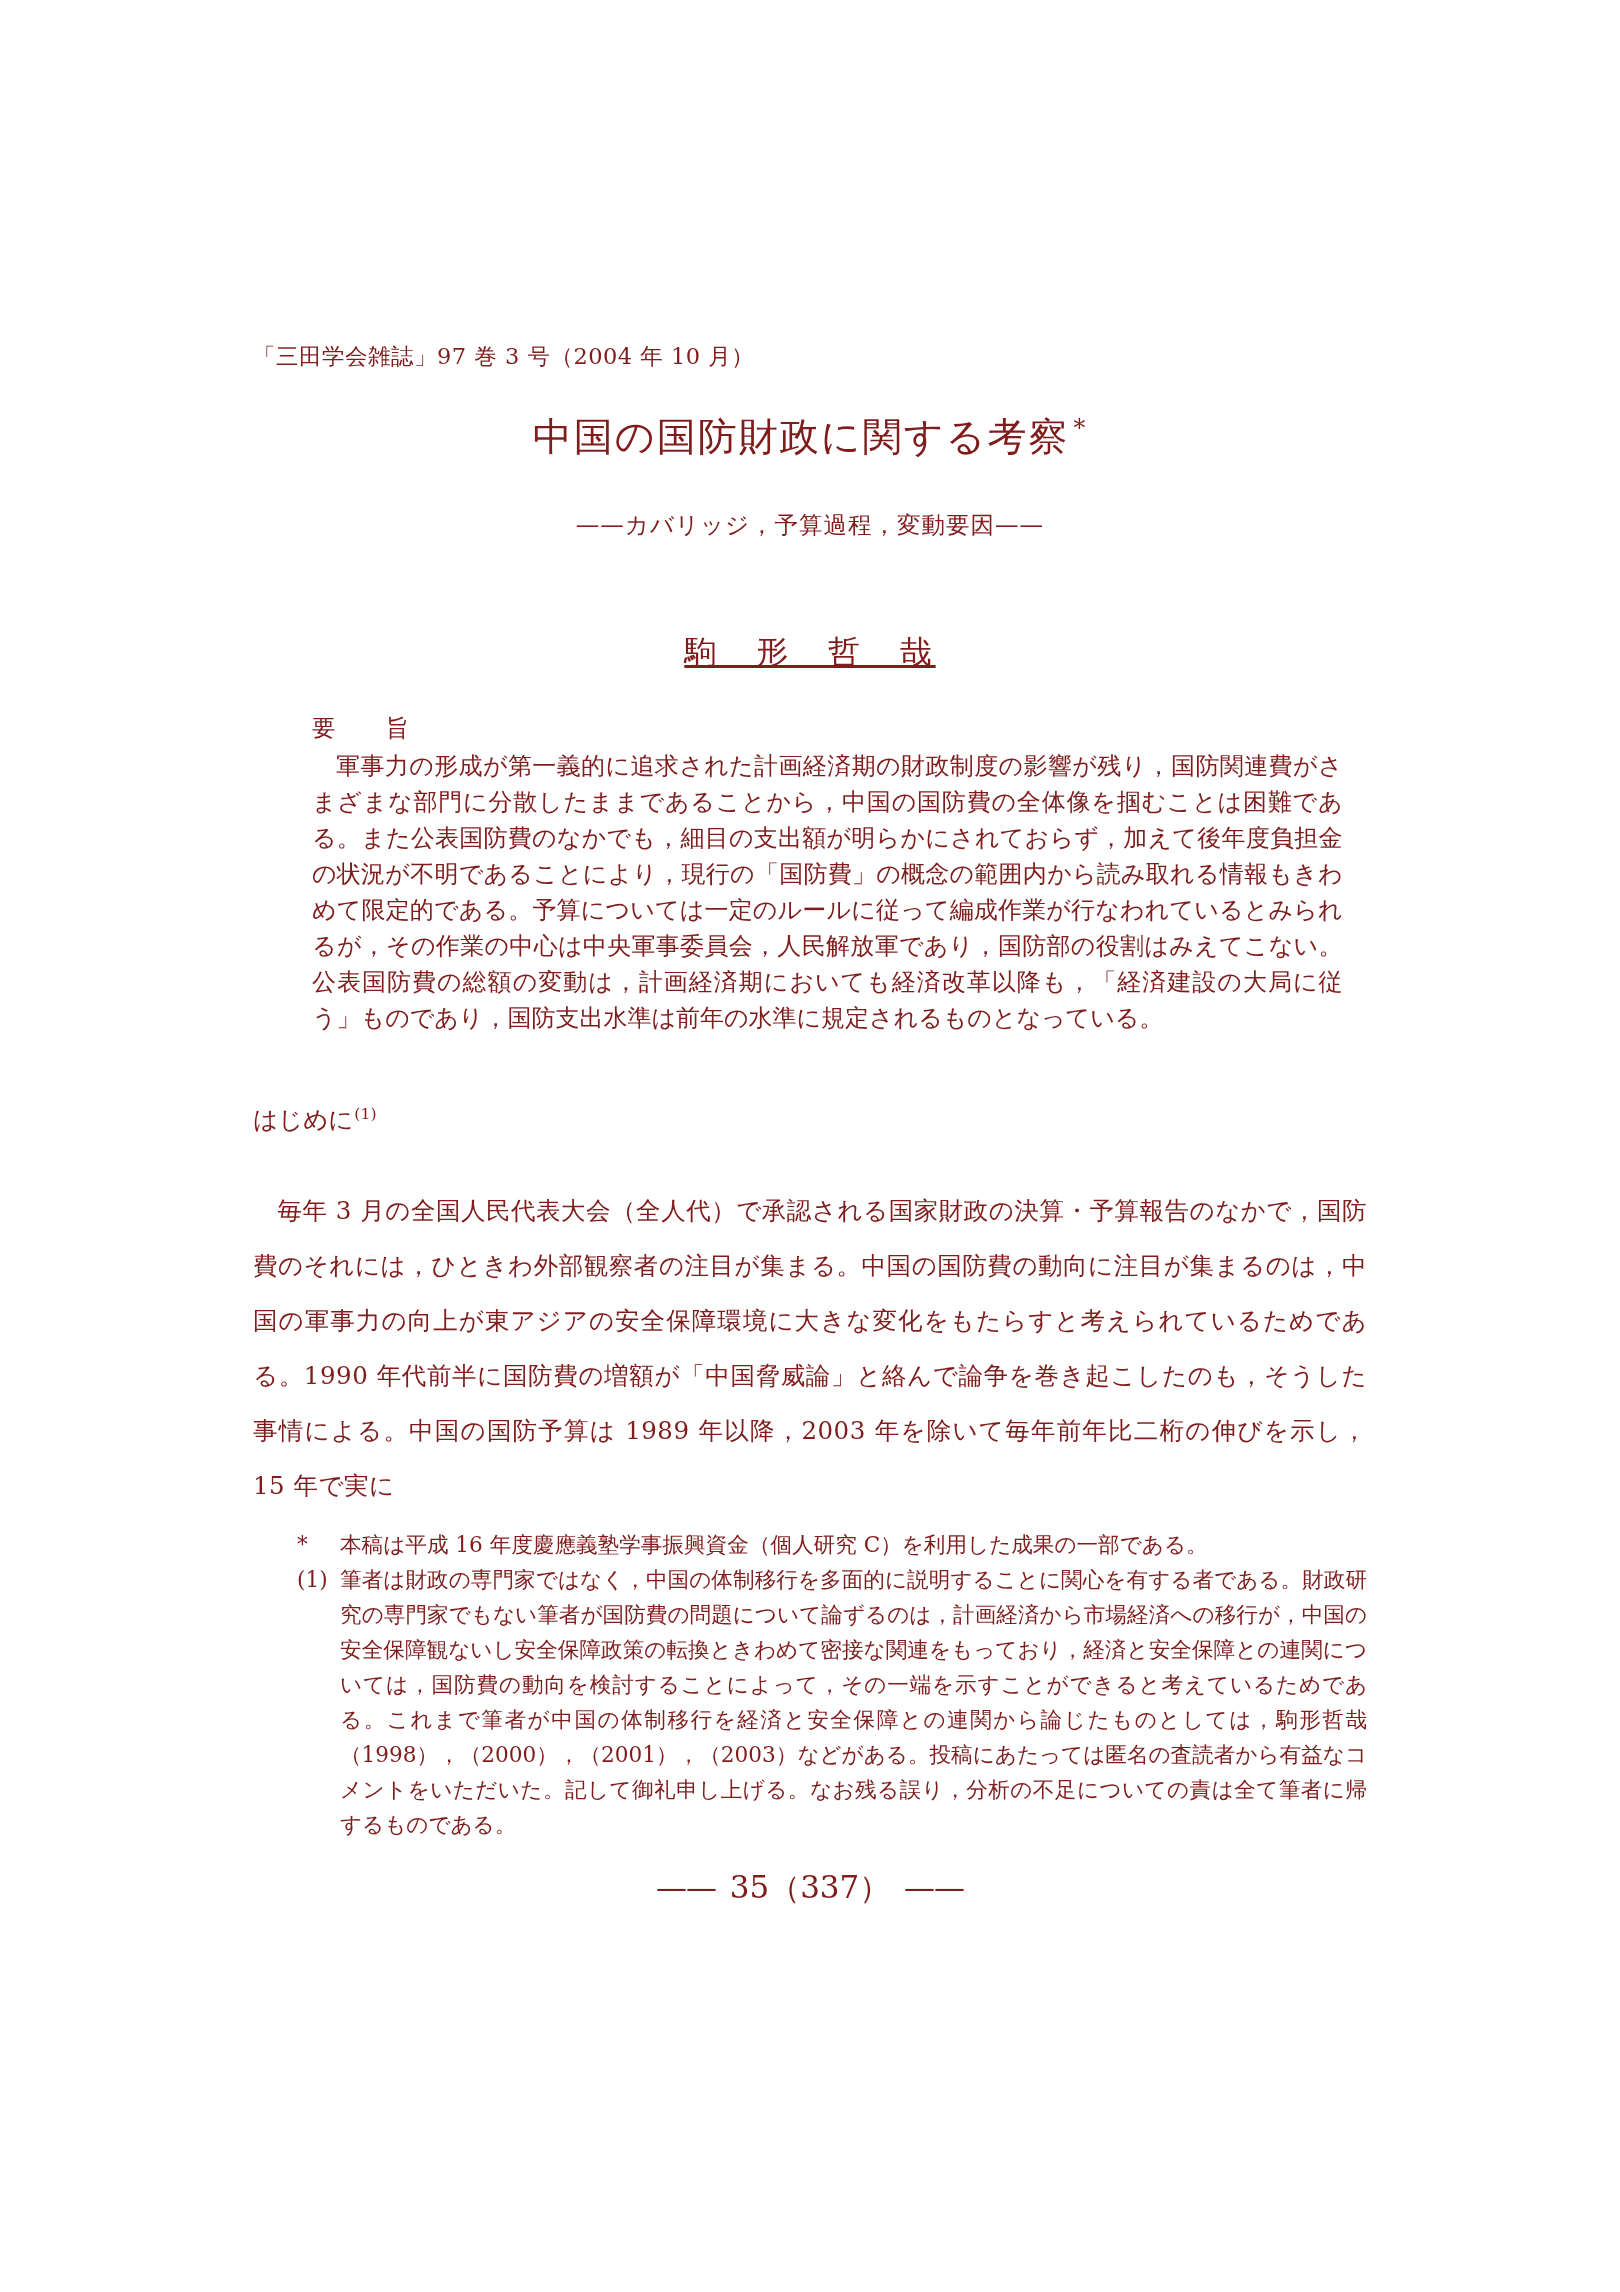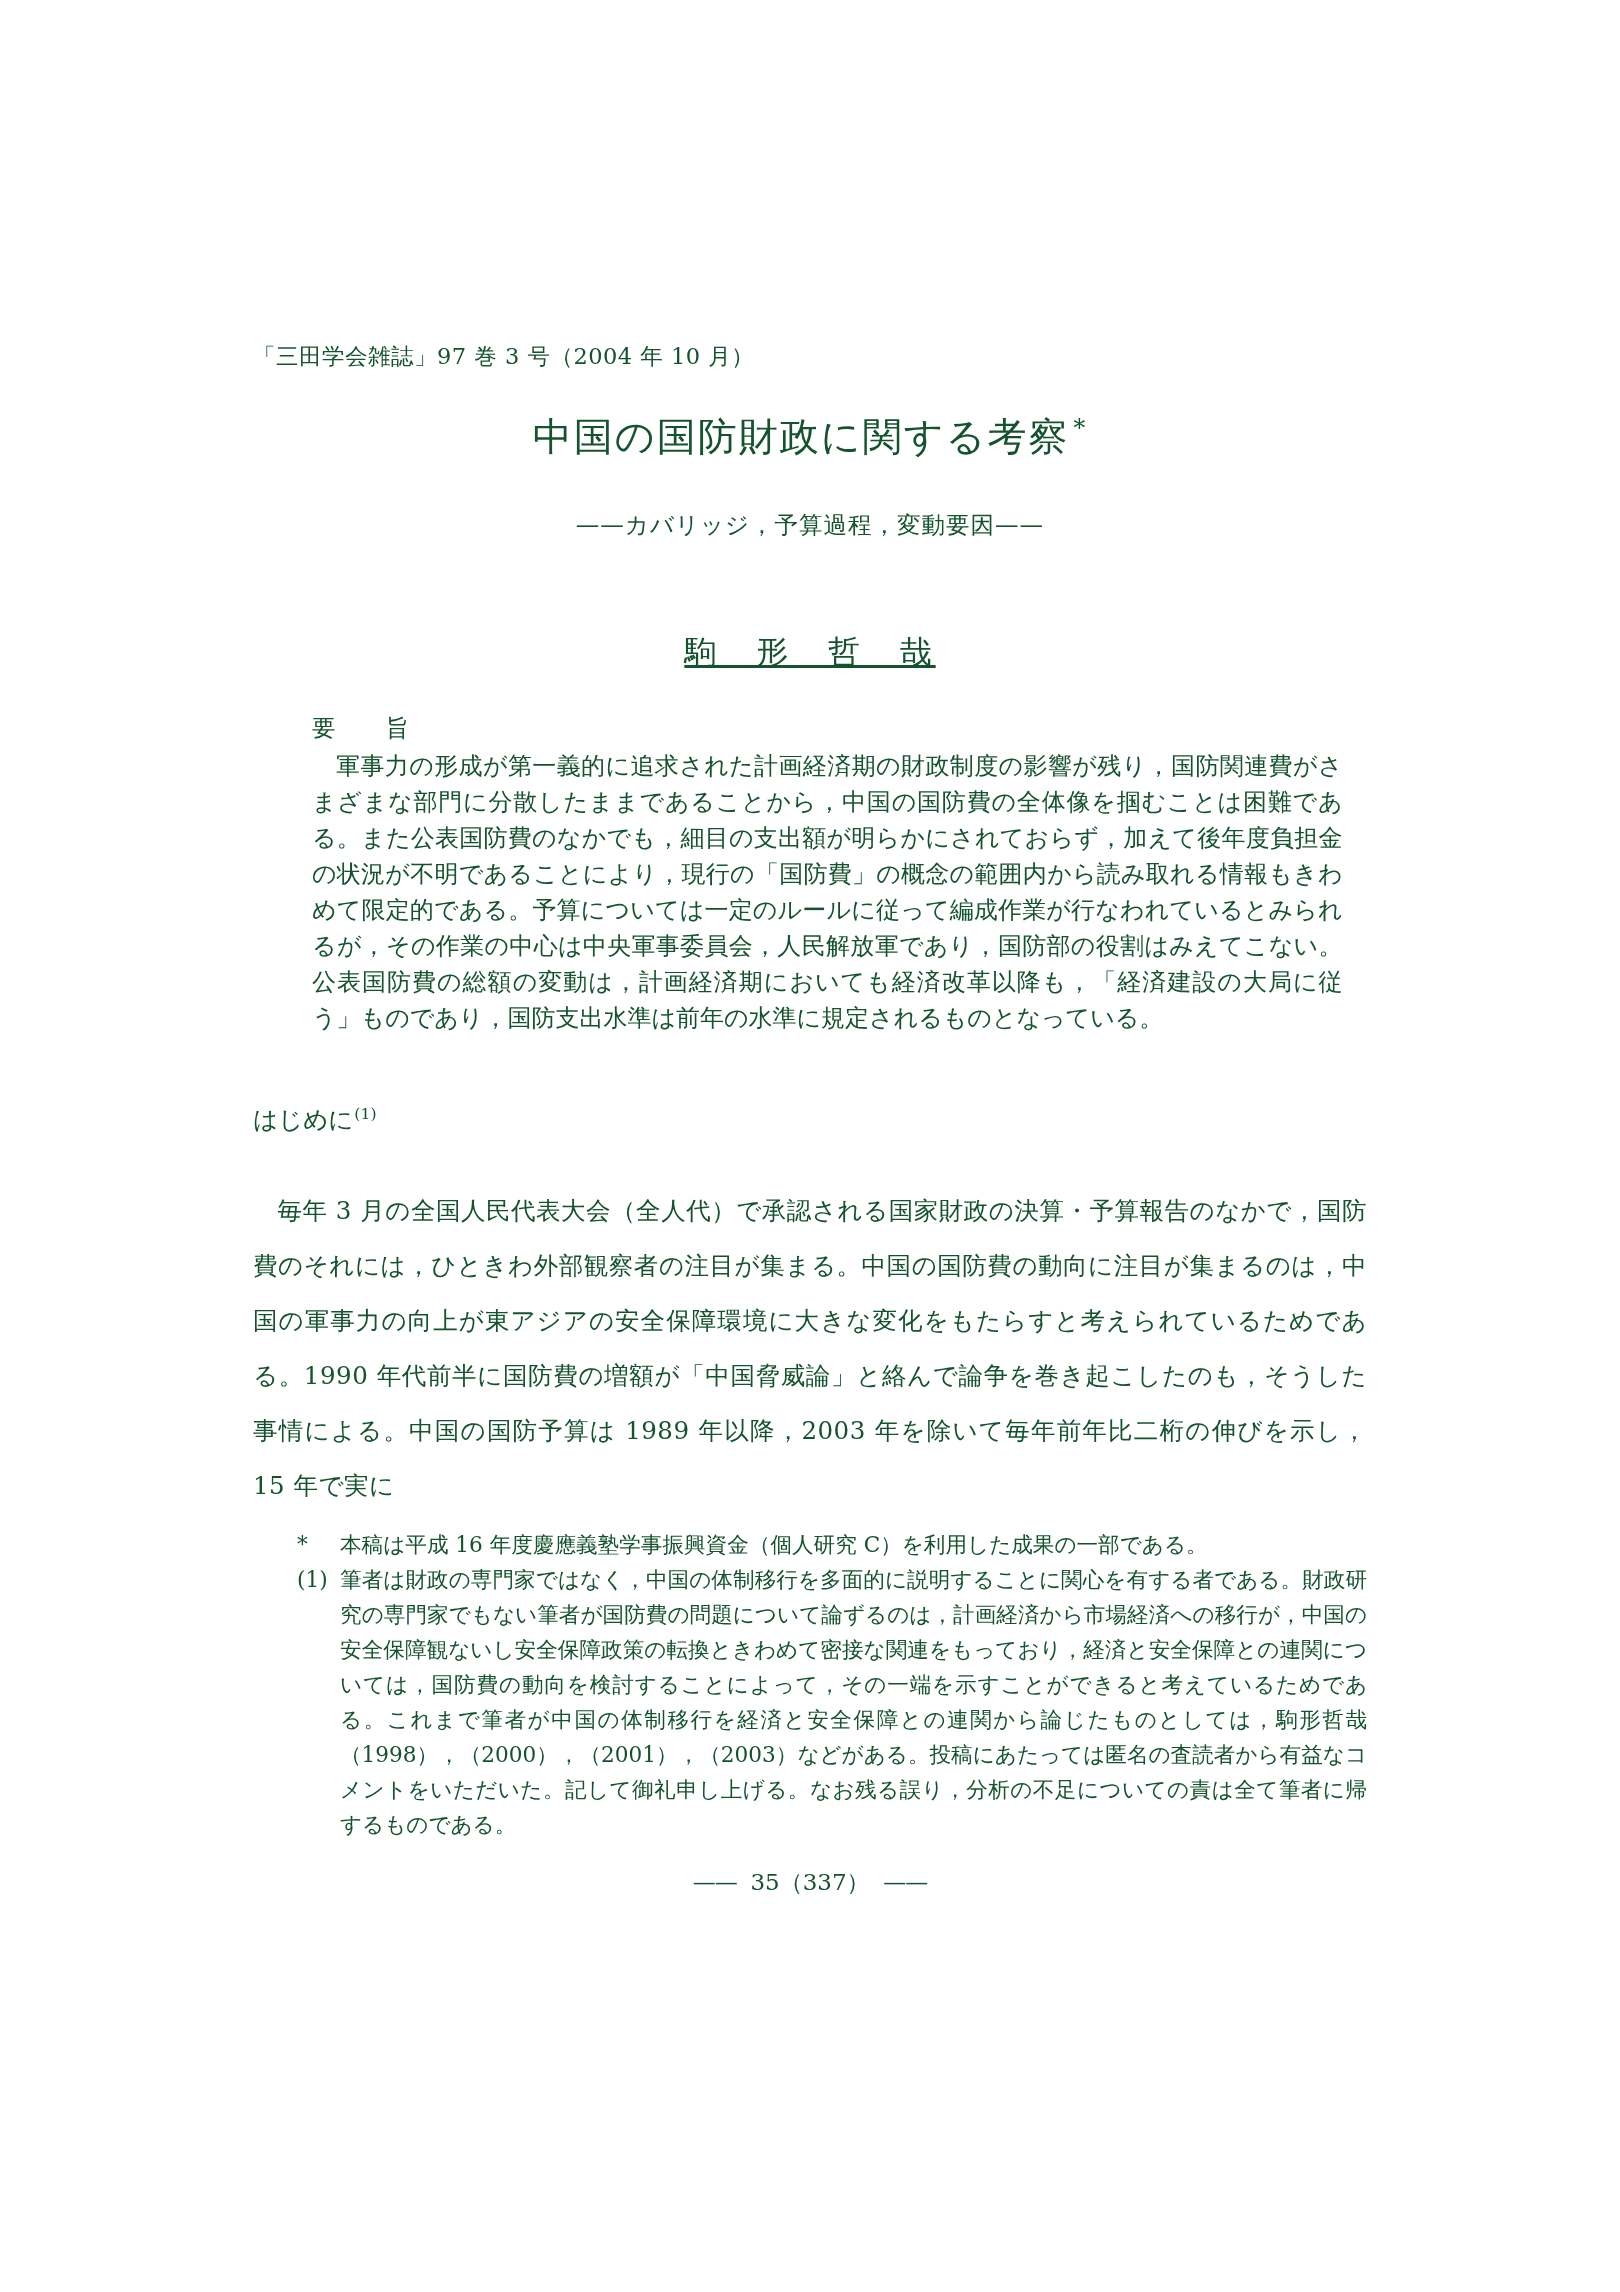--- a/index.html
+++ b/index.html
@@ -2,21 +2,21 @@
 <html lang="ja"><head>
 <meta charset="utf-8">
 <style>
   * { margin: 0; padding: 0; box-sizing: border-box; }
   html, body { background: #ffffff; }
   .page {
     position: relative;
     width: 1620px;
     height: 2293px;
     background: #ffffff;
-    color: #14532d;
+    color: #7f1d1d;
     font-family: "DejaVu Serif", "Liberation Serif", serif;
     overflow: hidden;
   }
   .content {
     padding: 341px 253px 0 253px;
   }
   .journal-header {
     font-size: 22.5px;
     letter-spacing: 0.5px;
   }
@@ -106,21 +106,21 @@
     flex: 0 0 43px;
     text-align: left;
   }
   .footnote-text {
     flex: 1;
     text-align: justify;
   }
   .page-footer {
     text-align: center;
     margin-top: 25.5px;
-    font-size: 23px;
+    font-size: 31px;
   }
   .page-footer .dash {
     letter-spacing: -1px;
     padding: 0 13.7px;
   }
 </style>
 </head>
 <body>
 
 <div class="page">

